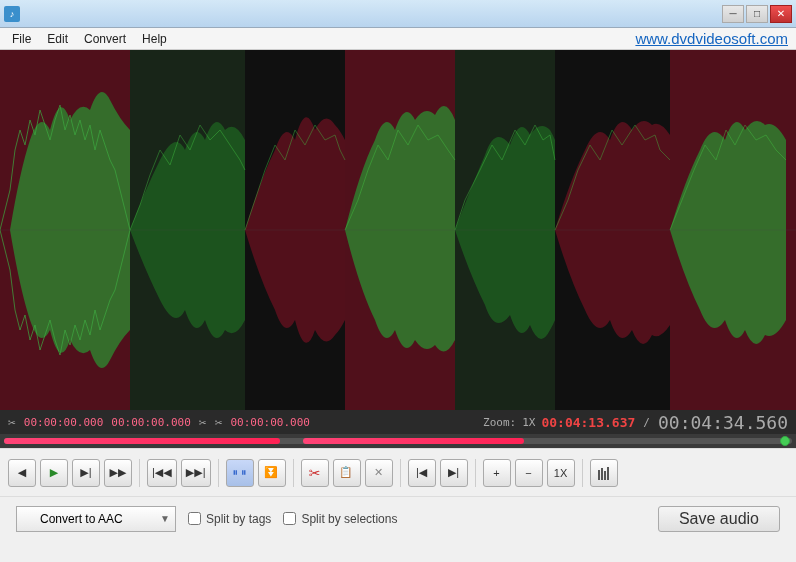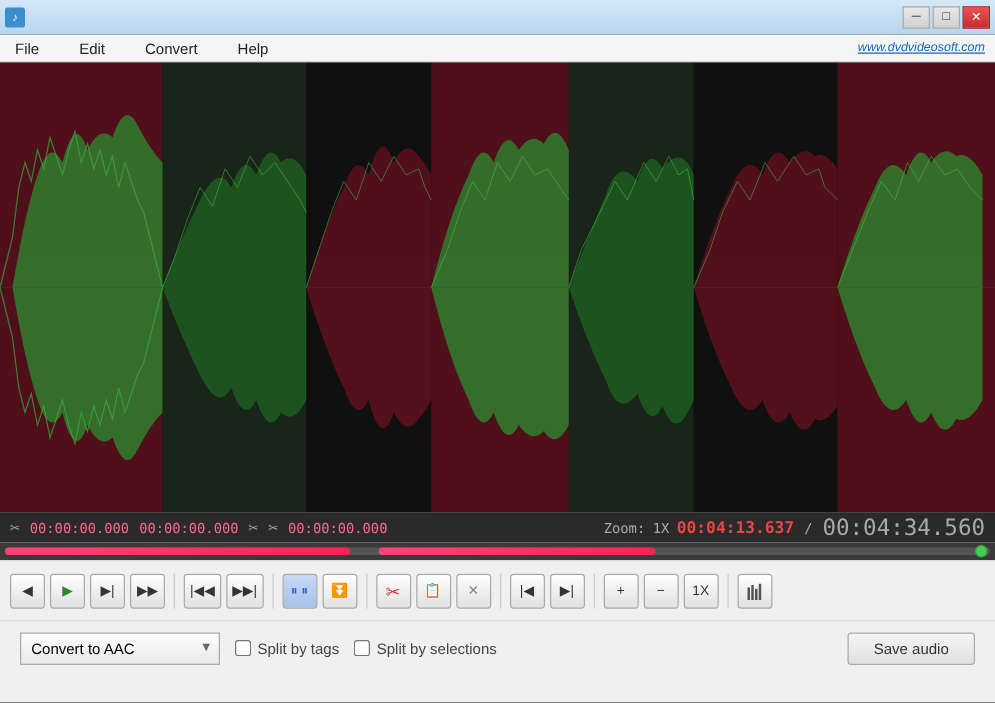--- a/index.html
+++ b/index.html
@@ -67,35 +67,34 @@
       display: flex;
       align-items: center;
       background: #f5f5f5;
       border-bottom: 1px solid #ccc;
       height: 22px;
       padding: 0 4px;
       justify-content: space-between;
     }
     #menu-items {
       display: flex;
-      gap: 16px;
+      gap: 0;
       align-items: center;
     }
     .menu-item {
       padding: 2px 8px;
       cursor: pointer;
       color: #222;
     }
     #website-link {
       color: #1565c0;
       text-decoration: underline;
       cursor: pointer;
       padding-right: 4px;
-      font-size: 10px;
-      font-style: italic;
+      font-size: 15px;
     }
 
     
     #waveform-container {
       background: #1a1a1a;
       width: 796px;
       height: 360px;
       position: relative;
       overflow: hidden;
     }
@@ -222,21 +221,21 @@
       display: flex;
       align-items: center;
       padding: 0 16px;
       gap: 12px;
       border-top: 1px solid #ddd;
     }
     #format-select {
       height: 26px;
       border: 1px solid #aaa;
       background: white;
-      padding: 0 8px;
+      padding: 0 23px;
       font-size: 12px;
       min-width: 160px;
       appearance: none;
       background: linear-gradient(to bottom, #fff, #e8e8e8);
       cursor: pointer;
     }
     #format-select-wrapper {
       position: relative;
       display: inline-flex;
       align-items: center;
@@ -258,21 +257,21 @@
       cursor: pointer;
     }
     #save-btn {
       margin-left: auto;
       height: 26px;
       padding: 0 20px;
       background: linear-gradient(to bottom, #f5f5f5, #e0e0e0);
       border: 1px solid #aaa;
       border-radius: 3px;
       cursor: pointer;
-      font-size: 12px;
+      font-size: 16px;
       color: #333;
     }
 
     
     svg.waveform {
       position: absolute;
       top: 0; left: 0;
       width: 100%;
       height: 100%;
     }

